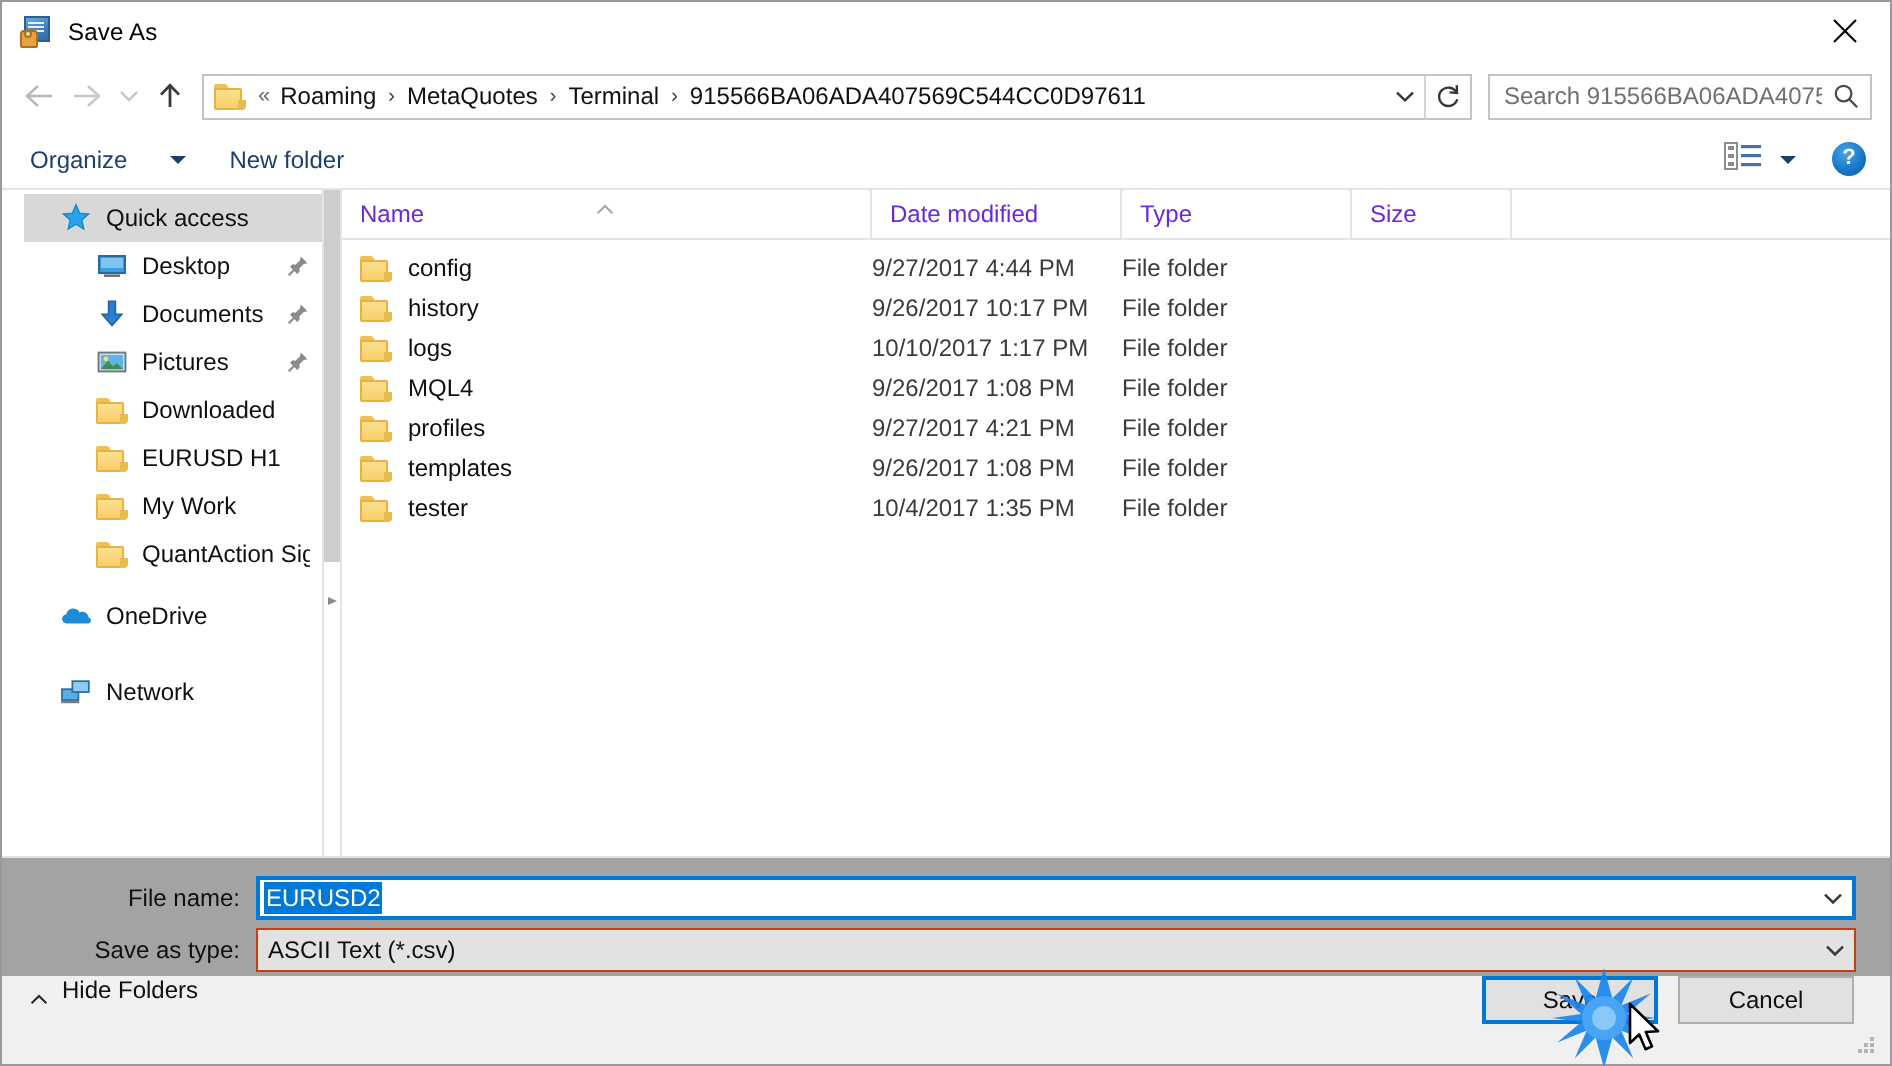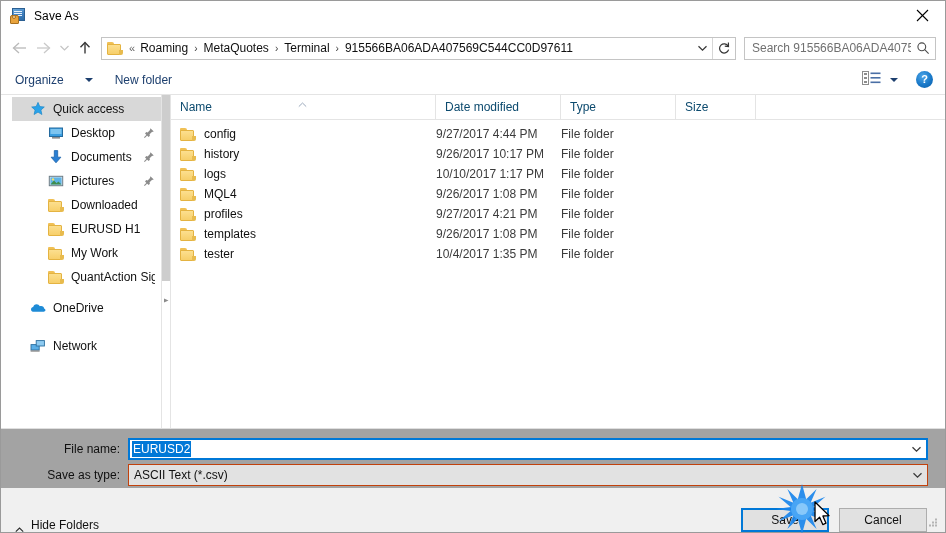--- a/index.html
+++ b/index.html
@@ -316,21 +316,21 @@
     min-height: 24px;
     display: flex;
     align-items: stretch;
     border-bottom: 1px solid #e4e4e4;
     background: #ffffff;
   }
   .col {
     display: flex;
     align-items: center;
     font-size: 12px;
-    color: #0c4a6e;
+    color: #6d28d9;
     border-right: 1px solid #e4e4e4;
     padding-left: 9px;
     box-sizing: border-box;
     position: relative;
     white-space: nowrap;
   }
   .col-name { width: 265px; flex: none; }
   .col-date { width: 125px; flex: none; }
   .col-type { width: 115px; flex: none; }
   .col-size { width: 80px; flex: none; }
@@ -468,21 +468,21 @@
     color: #101010;
     padding-left: 5px;
   }
 
   
   .footer {
     height: 44px;
     min-height: 44px;
     background: #f0f0f0;
     display: flex;
-    align-items: flex-end;
+    align-items: flex-start;
     padding: 0 18px 0 14px;
     box-sizing: border-box;
     position: relative;
   }
   .hide-folders {
     display: flex;
     align-items: center;
     font-size: 12px;
     color: #101010;
   }

